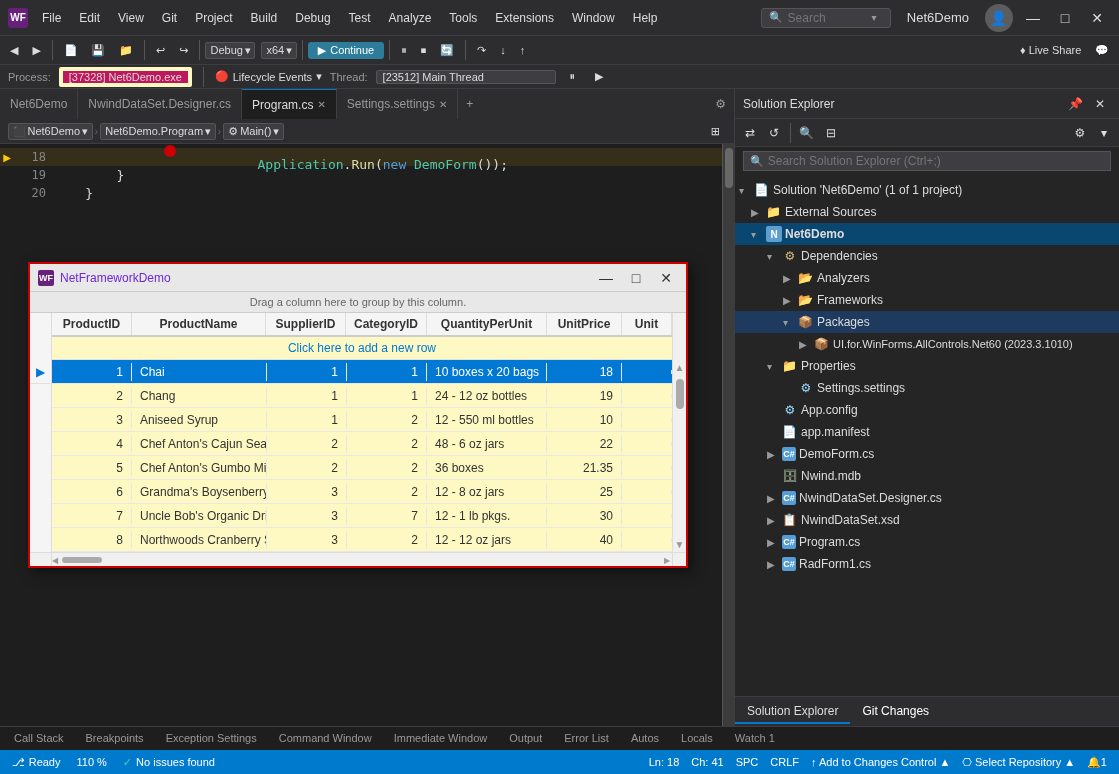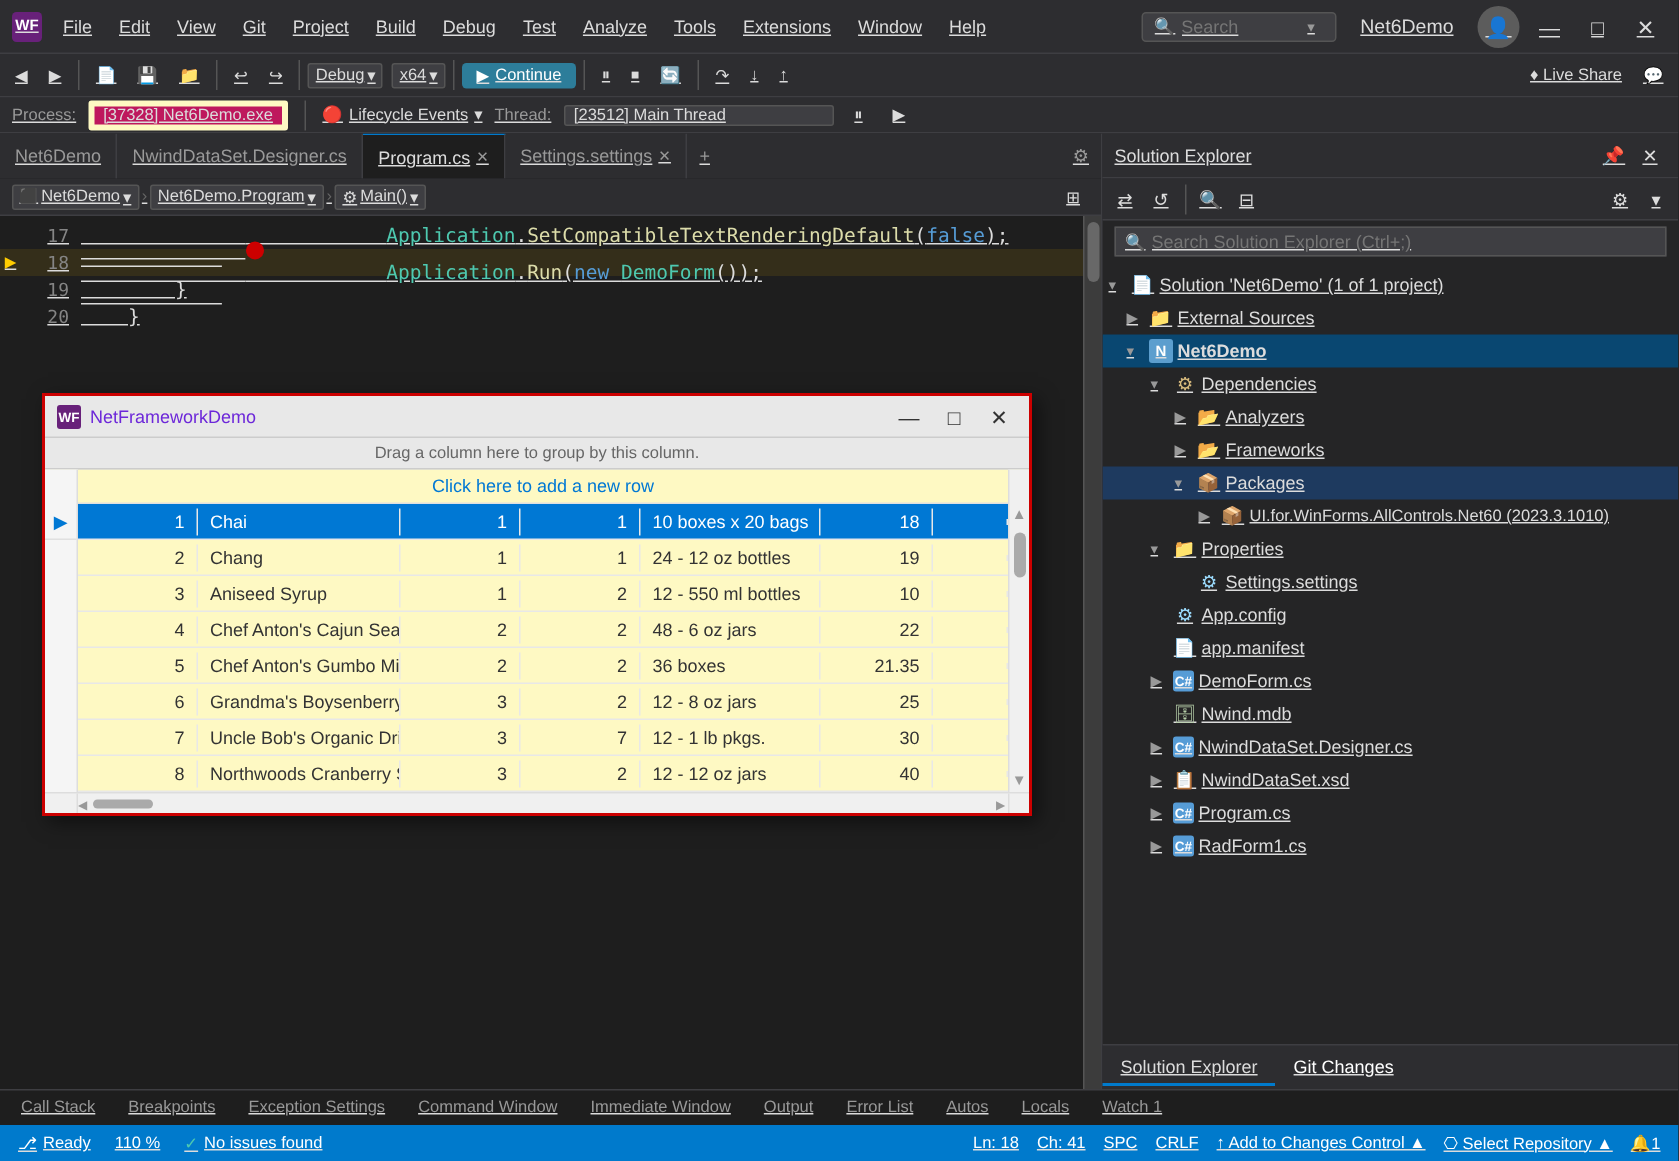--- a/index.html
+++ b/index.html
@@ -104,21 +104,21 @@
     .datagrid-header-band { background: #e8e8e8; text-align: center; padding: 4px; font-size: 11px; color: #666; border-bottom: 1px solid #ccc; }
     .datagrid-add-row { text-align: center; color: #0078d4; padding: 4px; border-bottom: 1px solid #e0e0e0; cursor: pointer; font-size: 12px; }
     .datagrid-cols { display: flex; background: #f5f5f5; border-bottom: 2px solid #ccc; }
     .datagrid-col { flex: 1; padding: 4px 8px; font-weight: 600; color: #333; border-right: 1px solid #ddd; font-size: 12px; text-align: center; }
     .datagrid-row { display: flex; border-bottom: 1px solid #e8e8e8; align-items: center; min-height: 24px; }
     .datagrid-row.selected { background: #0078d4; color: white; }
     .datagrid-row.selected .datagrid-cell { color: white; }
     .datagrid-cell { flex: 1; padding: 2px 8px; font-size: 12px; color: #333; border-right: 1px solid #e8e8e8; overflow: hidden; white-space: nowrap; }
 
     
-    .vs-container { display: flex; flex-direction: column; height: 774px; width: 1119px; position: relative; text-decoration: underline; }
+    .vs-container { display: flex; flex-direction: column; height: 774px; width: 1119px; position: relative; }
 
     
     .vscroll { width: 12px; background: #3c3c3c; border-left: 1px solid #555; display: flex; flex-direction: column; align-items: center; }
     .vscroll-thumb { width: 8px; height: 40px; background: #686868; border-radius: 4px; margin: 4px auto; }
 
     .editor-with-scroll { display: flex; flex: 1; overflow: hidden; }
 
     
     .float-window { border: 2px solid #cc0000; }
   </style>
@@ -247,27 +247,20 @@
         <div class="toolbar-dropdown">
           <span>⚙</span>
           <span>Main()</span>
           <span>▾</span>
         </div>
         <div style="margin-left:auto;" class="toolbar-btn">⊞</div>
       </div>
 
       <div class="editor-with-scroll">
         <div class="code-editor" style="flex:1;">
-          <div class="code-line">
-            <div class="line-indicator"></div>
-            <div class="line-number">17</div>
-            <div class="line-content">
-              <span class="punc">            </span><span class="cls">Application</span><span class="punc">.</span><span class="mth">SetCompatibleTextRenderingDefault</span><span class="punc">(</span><span class="kw">false</span><span class="punc">);</span>
-            </div>
-          </div>
           <div class="code-line" style="background: rgba(255,200,0,0.1);">
             <div class="line-indicator" style="color:#ffcc00;font-size:10px;">▶</div>
             <div class="line-number">18</div>
             <div class="line-content">
               <span style="display:inline-block;width:12px;height:12px;background:#cc0000;border-radius:50%;vertical-align:middle;margin-right:2px;"></span>
               <span class="punc">            </span><span class="cls">Application</span><span class="punc">.</span><span class="mth">Run</span><span class="punc">(</span><span class="kw">new </span><span class="cls">DemoForm</span><span class="punc">());</span>
             </div>
           </div>
           <div class="code-line">
             <div class="line-indicator"></div>
@@ -481,20 +474,29 @@
       <div class="float-title">NetFrameworkDemo</div>
       <div class="float-ctrl">—</div>
       <div class="float-ctrl">□</div>
       <div class="float-ctrl">✕</div>
     </div>
     <div class="datagrid">
       <div class="datagrid-header-band">Drag a column here to group by this column.</div>
       <div style="display:flex;">
         <div style="width:22px;background:#f5f5f5;border-right:1px solid #ddd;"></div>
         <div style="flex:1;">
+          <div class="datagrid-cols">
+            <div class="datagrid-col" style="flex:0 0 80px;">ProductID</div>
+            <div class="datagrid-col" style="flex:1;">ProductName</div>
+            <div class="datagrid-col" style="flex:0 0 80px;">SupplierID</div>
+            <div class="datagrid-col" style="flex:0 0 80px;">CategoryID</div>
+            <div class="datagrid-col" style="flex:0 0 120px;">QuantityPerUnit</div>
+            <div class="datagrid-col" style="flex:0 0 75px;">UnitPrice</div>
+            <div class="datagrid-col" style="flex:0 0 50px;">Unit</div>
+          </div>
           <div class="datagrid-add-row">
             <span>Click here to add a new row</span>
           </div>
         </div>
         <div style="width:14px;background:#f0f0f0;border-left:1px solid #ddd;"></div>
       </div>
       <div style="display:flex; max-height:220px; overflow:hidden;">
         <div style="width:22px;background:#f5f5f5;border-right:1px solid #ddd;display:flex;flex-direction:column;">
           <div style="height:24px;display:flex;align-items:center;justify-content:center;color:#0078d4;font-size:12px;border-bottom:1px solid #e0e0e0;">▶</div>
         </div>

